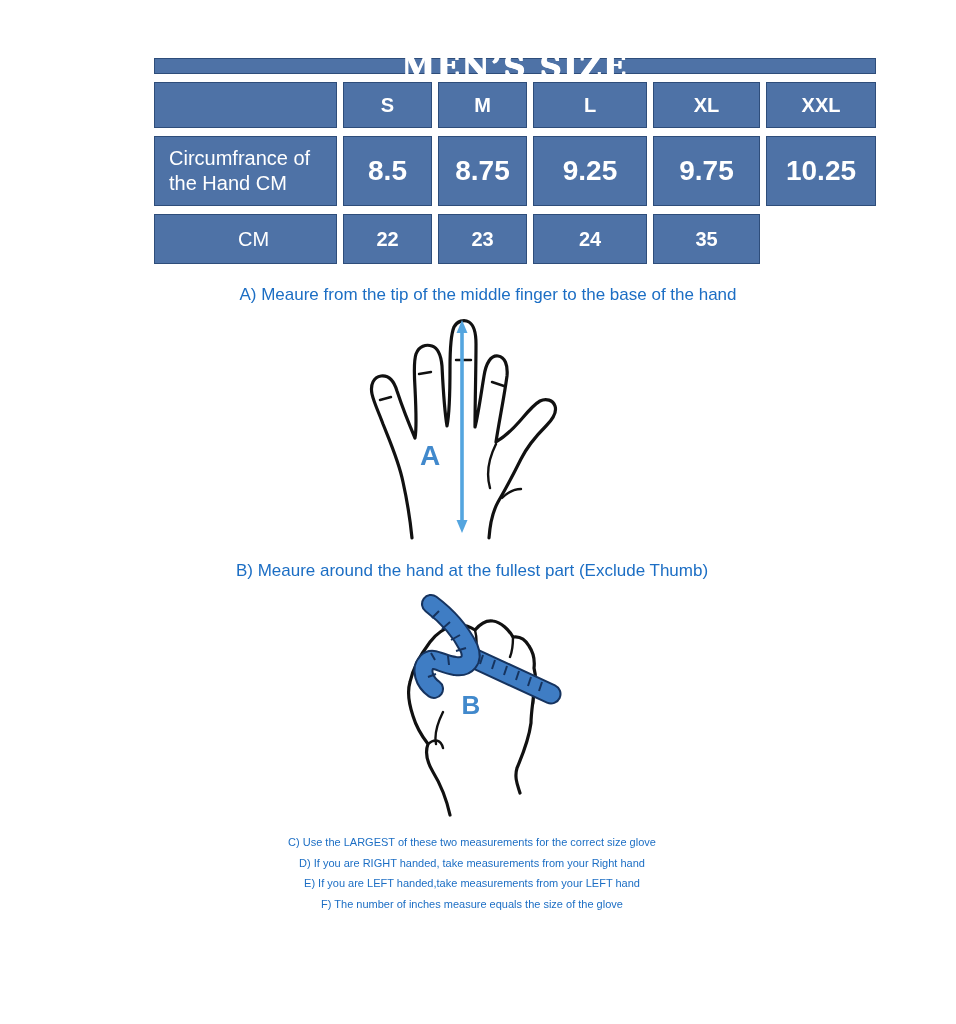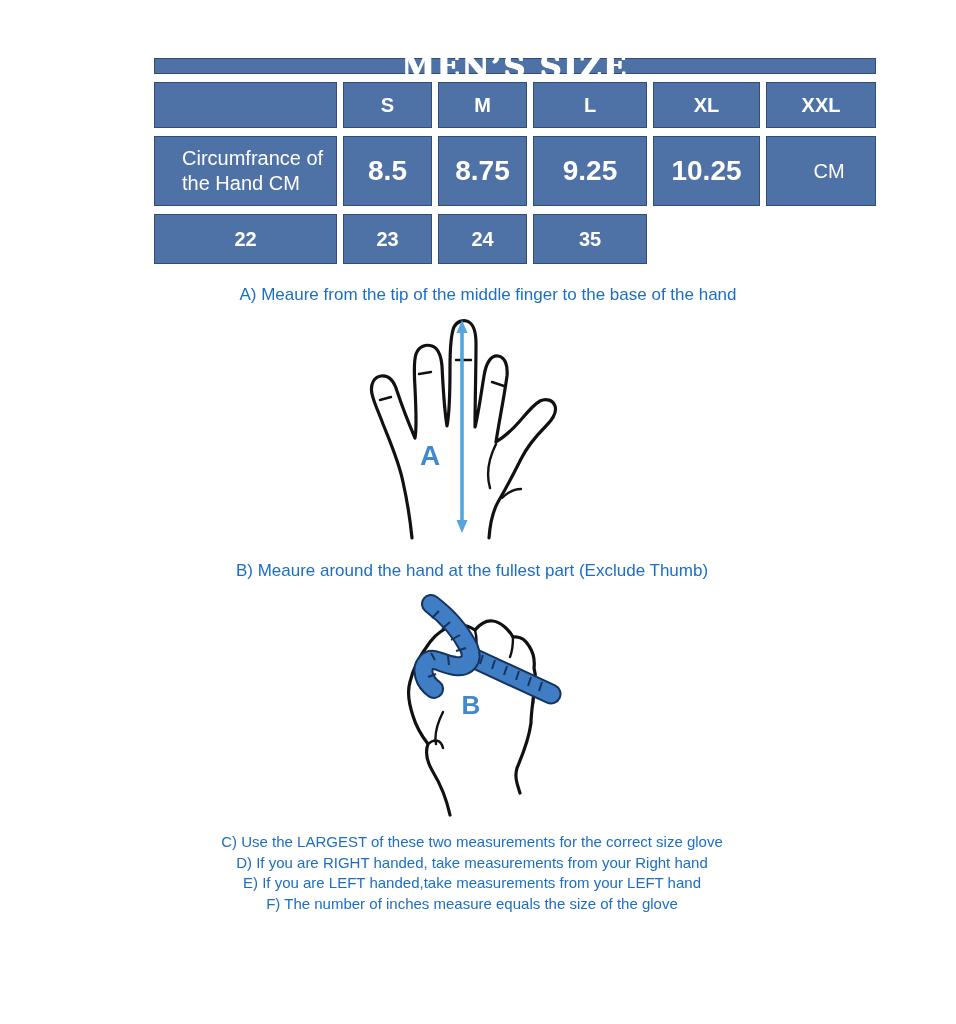--- a/index.html
+++ b/index.html
@@ -12,33 +12,33 @@
               grid-template-rows:44px 46px 70px 50px;
               column-gap:6px;row-gap:8px;}
   .t-title{grid-column:1/-1;background:#4e72a6;border:1.5px solid #2e4d7a;
            color:#fff;display:flex;align-items:center;justify-content:center;
            font-family:"DejaVu Serif",serif;font-weight:bold;font-size:30px;
            letter-spacing:2px;
            text-shadow:.6px 0 0 #fff,-.6px 0 0 #fff;margin-top:28px;}
   .cell{background:#4e72a6;border:1.5px solid #2e4d7a;color:#fff;
         display:flex;align-items:center;justify-content:center;}
   .size-h{font-weight:bold;font-size:20px;}
-  .row-label{font-size:20px;justify-content:flex-start;padding-left:27px;
+  .row-label{font-size:20px;justify-content:flex-start;padding-left:14px;
              line-height:25px;}
   .row-label.center{justify-content:center;padding-left:16px;}
   .num1{font-weight:bold;font-size:28px;}
   .num2{font-weight:bold;font-size:20px;}
 
   
   .iline{position:absolute;left:0;width:944px;text-align:center;
          color:#1c6ec4;font-size:17px;white-space:nowrap;}
   .iline-a{top:285px;padding-left:16px;}
   .iline-b{top:561px;}
   .iblock{position:absolute;top:832px;left:0;width:944px;text-align:center;
-          color:#1c6ec4;font-size:15px;line-height:20.6px;}
+          color:#1c6ec4;font-size:11px;line-height:20.6px;}
 
   
   .fig{position:absolute;}
   .fig-hand{left:334px;top:312px;}
   .fig-fist{left:383px;top:592px;}
 </style>
 </head>
 <body>
 
 <div class="page">
@@ -50,20 +50,21 @@
     <div class="cell size-h">S</div>
     <div class="cell size-h">M</div>
     <div class="cell size-h">L</div>
     <div class="cell size-h">XL</div>
     <div class="cell size-h">XXL</div>
 
     <div class="cell row-label">Circumfrance of the Hand CM</div>
     <div class="cell num1">8.5</div>
     <div class="cell num1">8.75</div>
     <div class="cell num1">9.25</div>
+    <div class="cell num1">9.75</div>
     <div class="cell num1">10.25</div>
 
     <div class="cell row-label center">CM</div>
     <div class="cell num2">22</div>
     <div class="cell num2">23</div>
     <div class="cell num2">24</div>
     <div class="cell num2">35</div>
   </div>
 
   <div class="iline iline-a">A) Meaure from the tip of the middle finger to the base of the hand</div>

